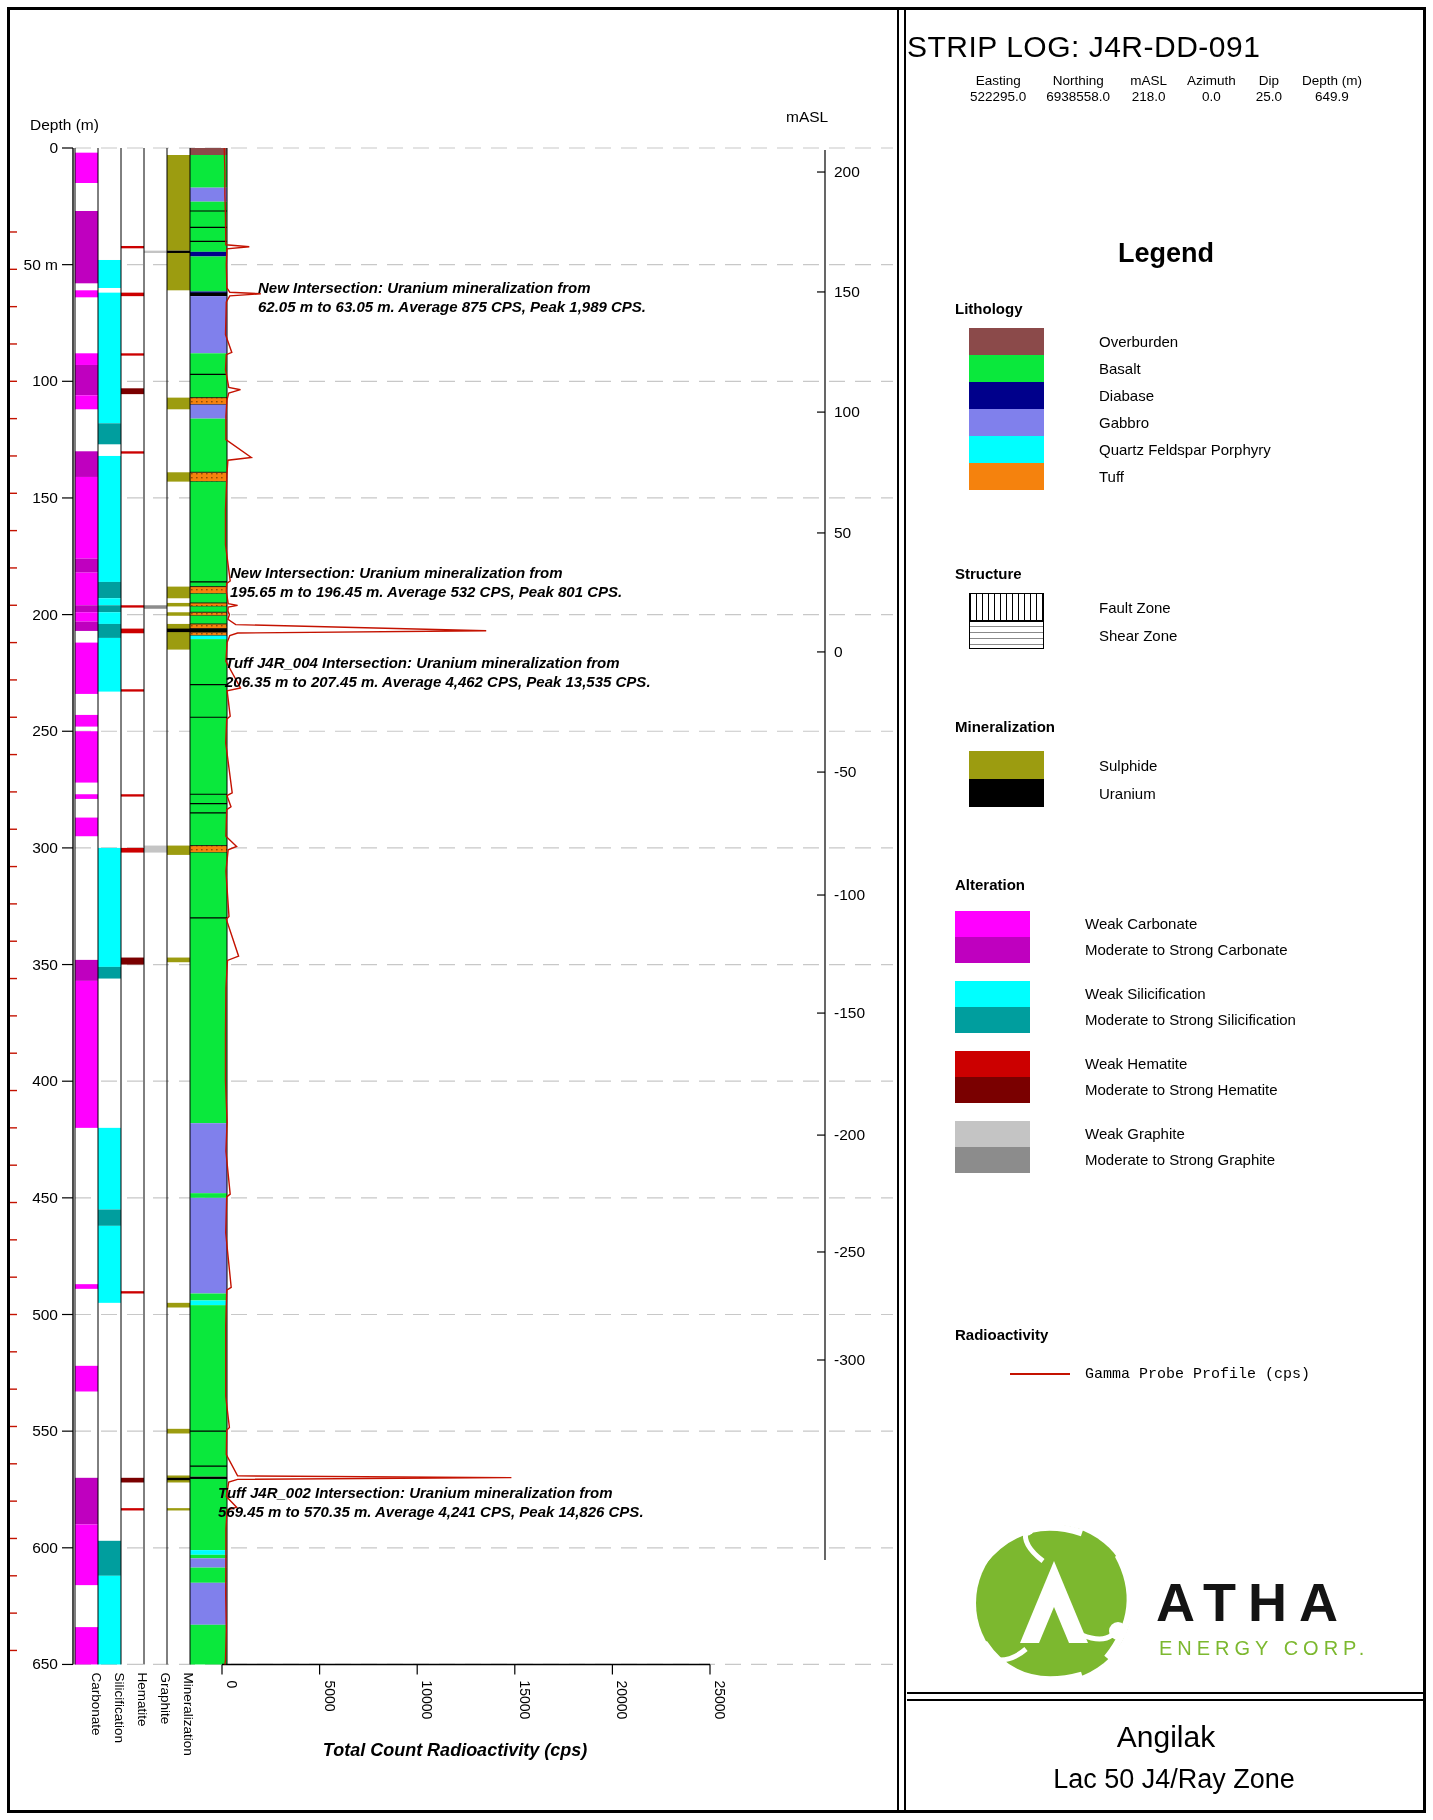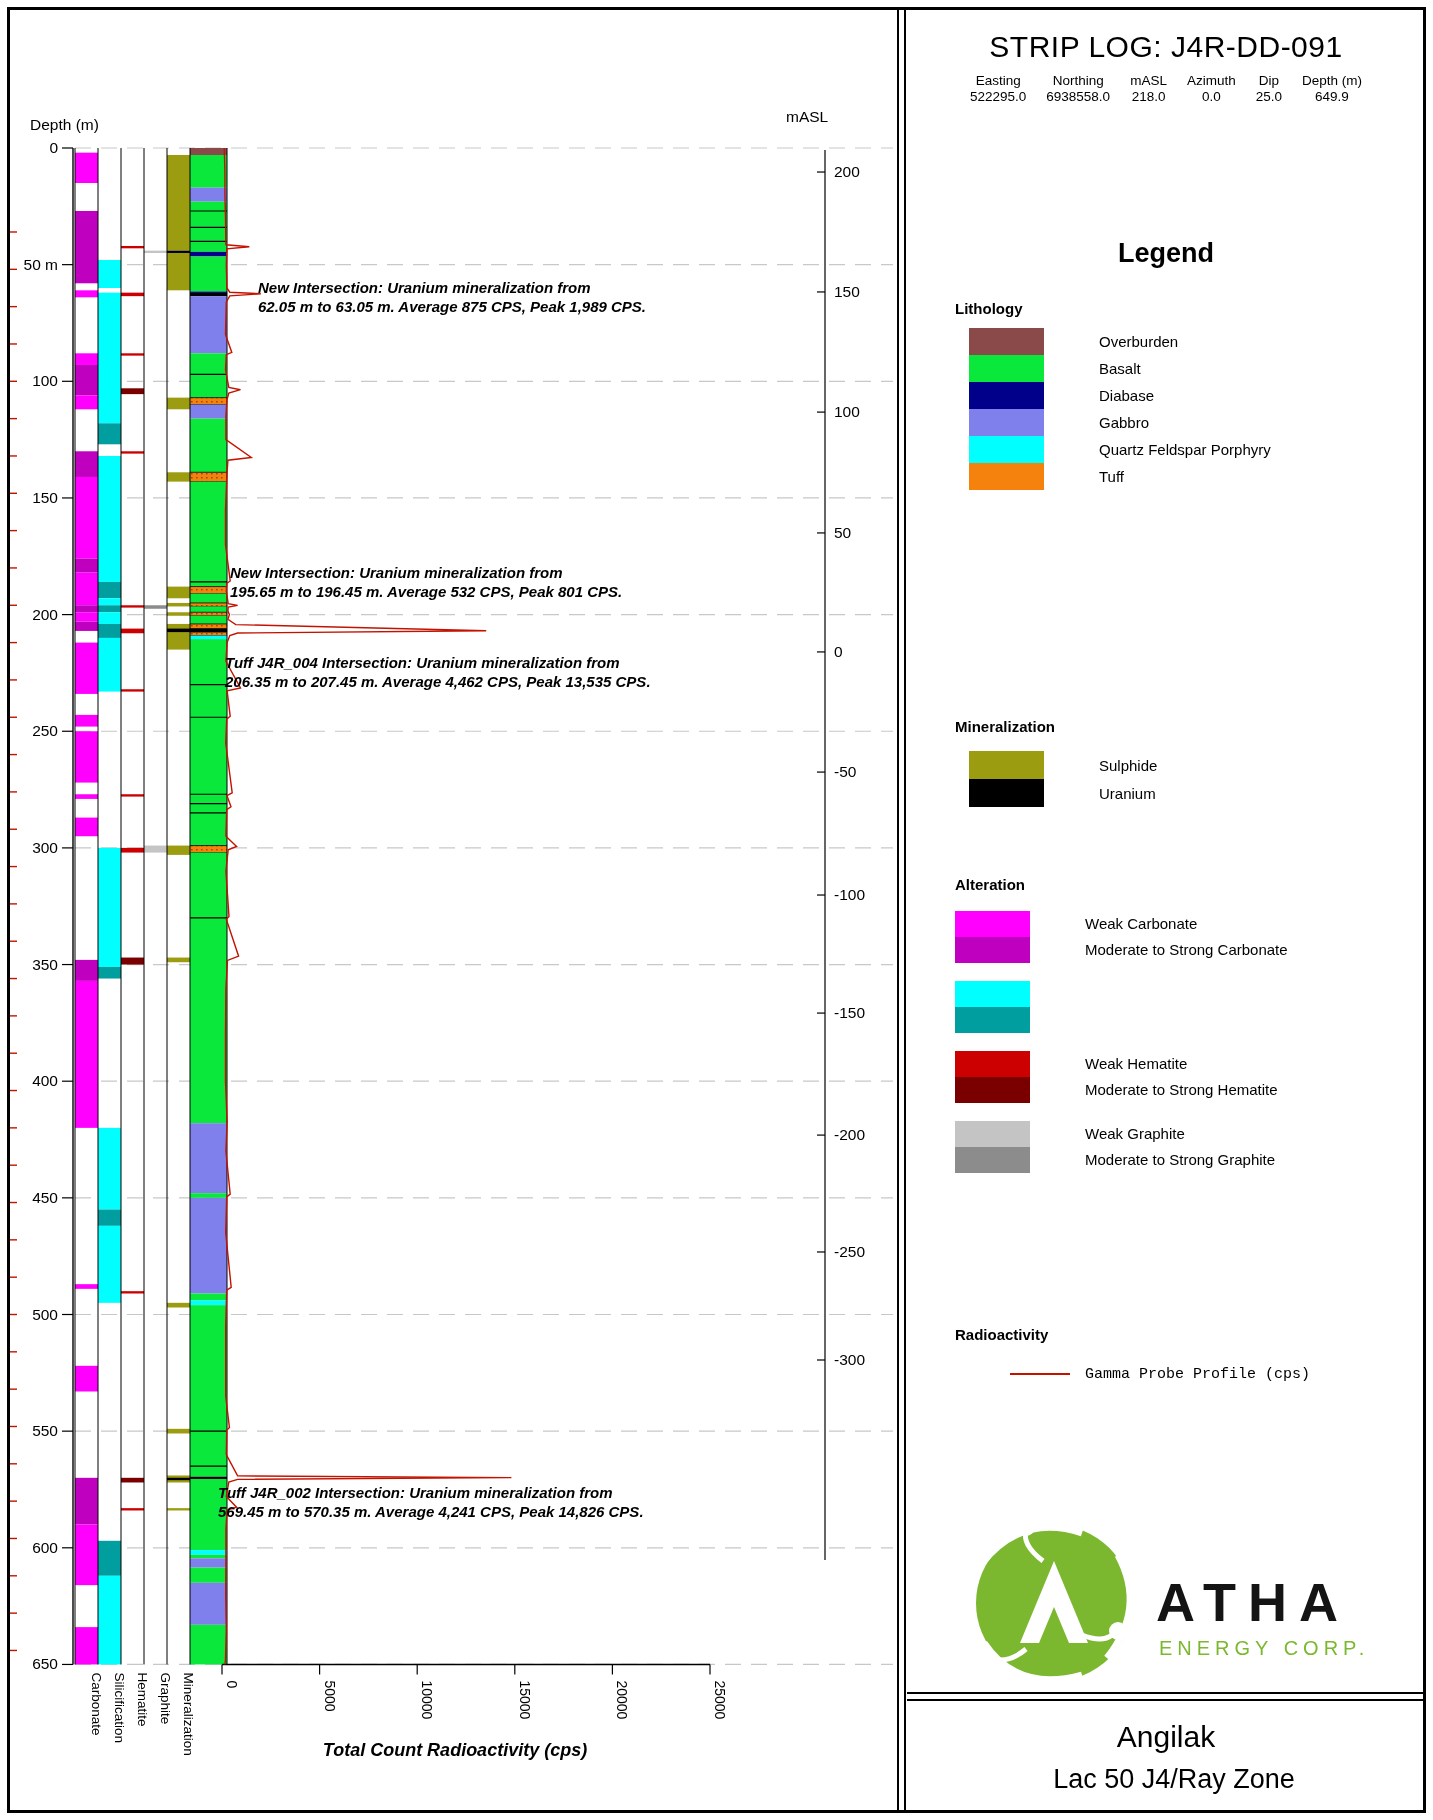--- a/index.html
+++ b/index.html
@@ -5,21 +5,21 @@
   html,body{margin:0;padding:0;background:#e8e8e8;}
   #page{position:relative;width:1433px;height:1820px;background:#ffffff;
         font-family:"Liberation Sans",sans-serif;color:#000;overflow:hidden;}
   #page-border{position:absolute;left:7px;top:7px;width:1419px;height:1806px;
         border:3px solid #000;box-sizing:border-box;pointer-events:none;}
   .vdivider{position:absolute;top:8px;width:2px;height:1804px;background:#000;}
   svg text{font-family:"Liberation Sans",sans-serif;}
   #striplog{position:absolute;left:0;top:0;}
   
   #right-panel{position:absolute;left:907px;top:8px;width:518px;height:1804px;}
-  .tb-title{text-align:center;font-size:30px;letter-spacing:.5px;margin-top:22px;white-space:nowrap;}
+  .tb-title{font-size:30px;letter-spacing:.5px;margin-top:22px;white-space:nowrap;}
   .tb-fields{display:flex;justify-content:center;gap:20px;margin-top:9px;}
   .tb-field{text-align:center;font-size:13.5px;line-height:16px;}
   .tb-notes{text-align:center;font-size:13.5px;line-height:16px;margin-top:10px;}
   .legend-heading{position:absolute;left:0;width:100%;top:230px;text-align:center;
         font-size:27px;font-weight:bold;}
   .lg-section{position:absolute;left:48px;}
   .lg-head{font-weight:bold;font-size:15px;margin-bottom:11px;}
   .lg-row{display:flex;align-items:center;height:27px;padding-left:14px;}
   .sw{width:75px;height:27px;flex:none;}
   .sw28{width:75px;height:28px;flex:none;box-sizing:border-box;}
@@ -406,20 +406,31 @@
       <div class="lg-row">
         <div class="sw" style="background: rgb(0, 255, 255);"></div>
         <div class="lg-label">Quartz Feldspar Porphyry</div>
       </div>
       <div class="lg-row">
         <div class="sw" style="background: rgb(245, 130, 13);"></div>
         <div class="lg-label">Tuff</div>
       </div>
     </div>
 
+    <div class="lg-section" style="top:557px">
+      <div class="lg-head">Structure</div>
+      <div class="lg-row" style="height:28px">
+        <div class="sw28 sw-fault"></div>
+        <div class="lg-label">Fault Zone</div>
+      </div>
+      <div class="lg-row" style="height:28px">
+        <div class="sw28 sw-shear"></div>
+        <div class="lg-label">Shear Zone</div>
+      </div>
+    </div>
 
     <div class="lg-section" style="top:710px">
       <div class="lg-head" style="margin-bottom:16px">Mineralization</div>
       <div class="lg-row" style="height:28px">
         <div class="sw28" style="background: rgb(156, 156, 16);"></div>
         <div class="lg-label">Sulphide</div>
       </div>
       <div class="lg-row" style="height:28px">
         <div class="sw28" style="background: rgb(0, 0, 0);"></div>
         <div class="lg-label">Uranium</div>
@@ -437,20 +448,24 @@
         <div class="alt-labels">
           <div>Weak Carbonate</div>
           <div>Moderate to Strong Carbonate</div>
         </div>
       </div>
 
       <div class="alt-group">
         <div class="alt-sw">
           <div class="alt-half" style="background: rgb(0, 255, 255);"></div>
           <div class="alt-half" style="background: rgb(0, 158, 158);"></div>
+        </div>
+        <div class="alt-labels">
+          <div>Weak Silicification</div>
+          <div>Moderate to Strong Silicification</div>
         </div>
       </div>
 
       <div class="alt-group">
         <div class="alt-sw">
           <div class="alt-half" style="background: rgb(204, 0, 0);"></div>
           <div class="alt-half" style="background: rgb(122, 0, 0);"></div>
         </div>
         <div class="alt-labels">
           <div>Weak Hematite</div>

